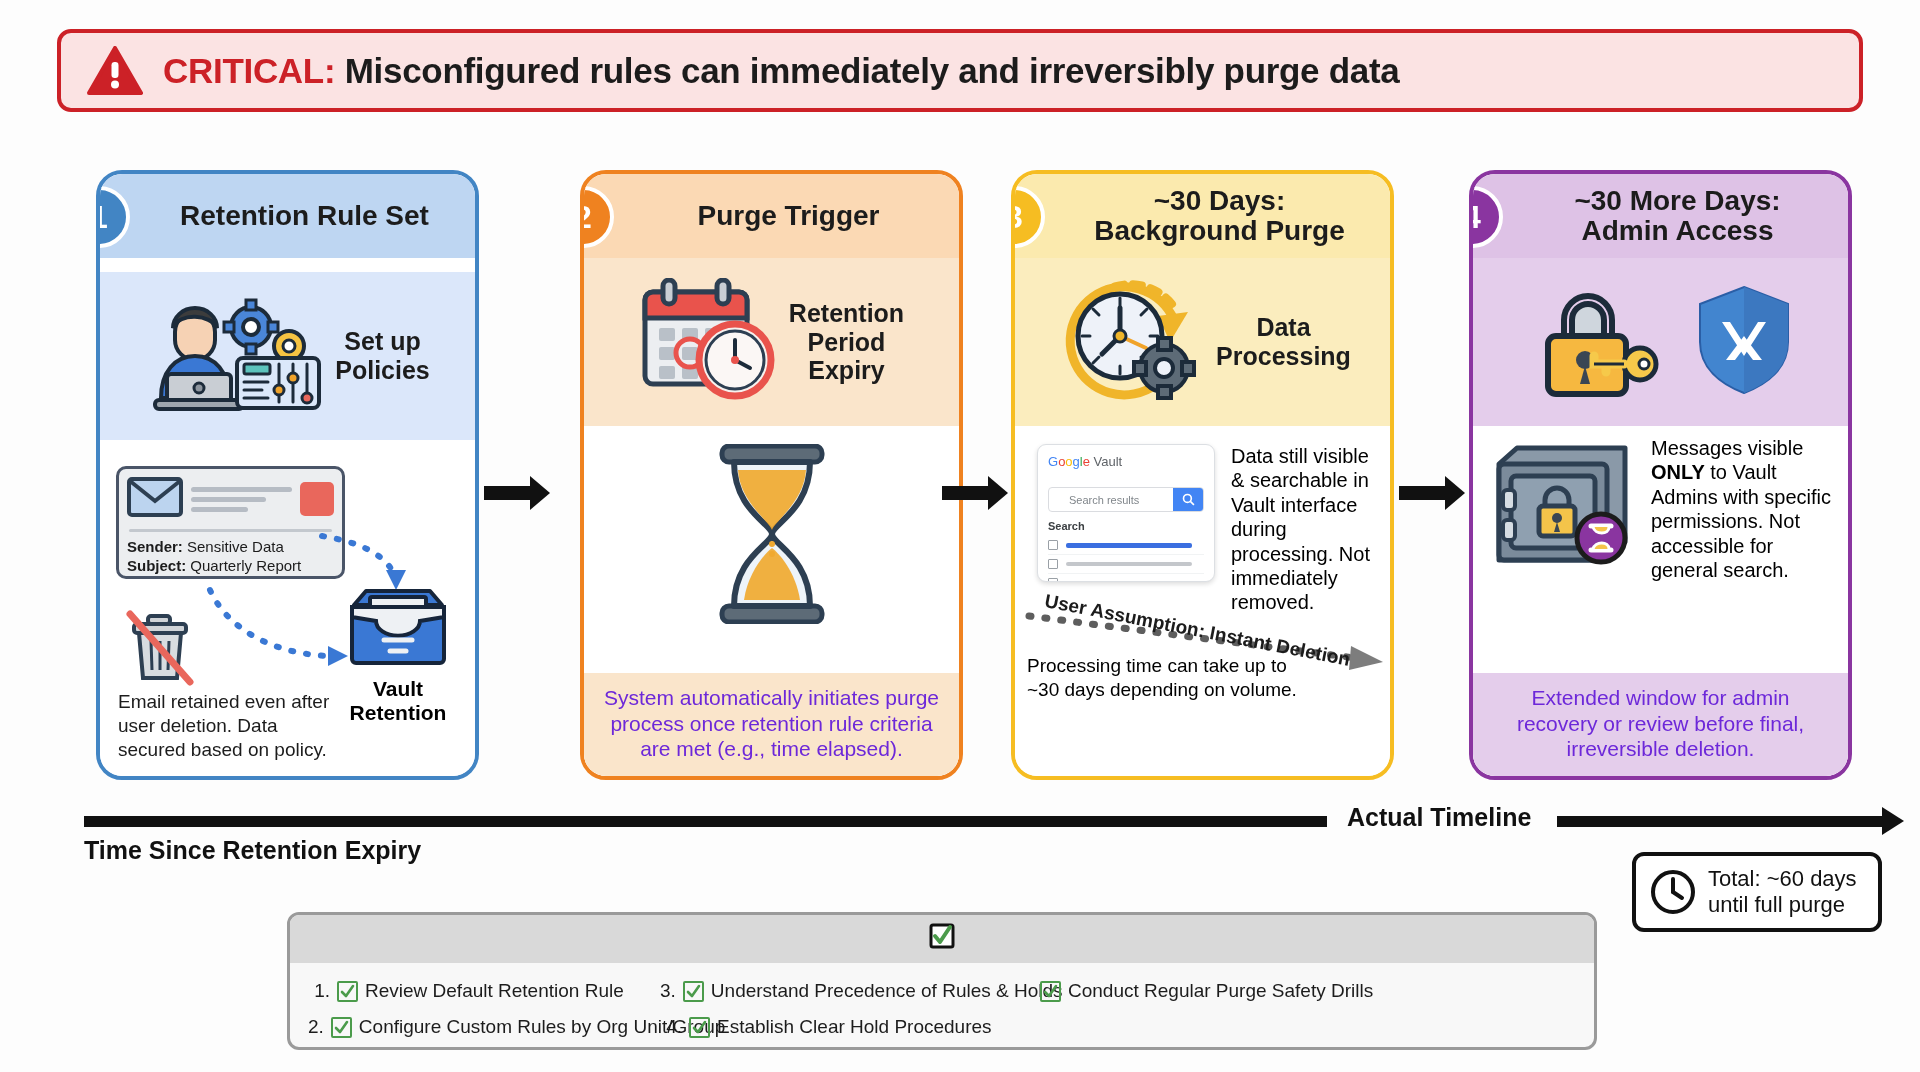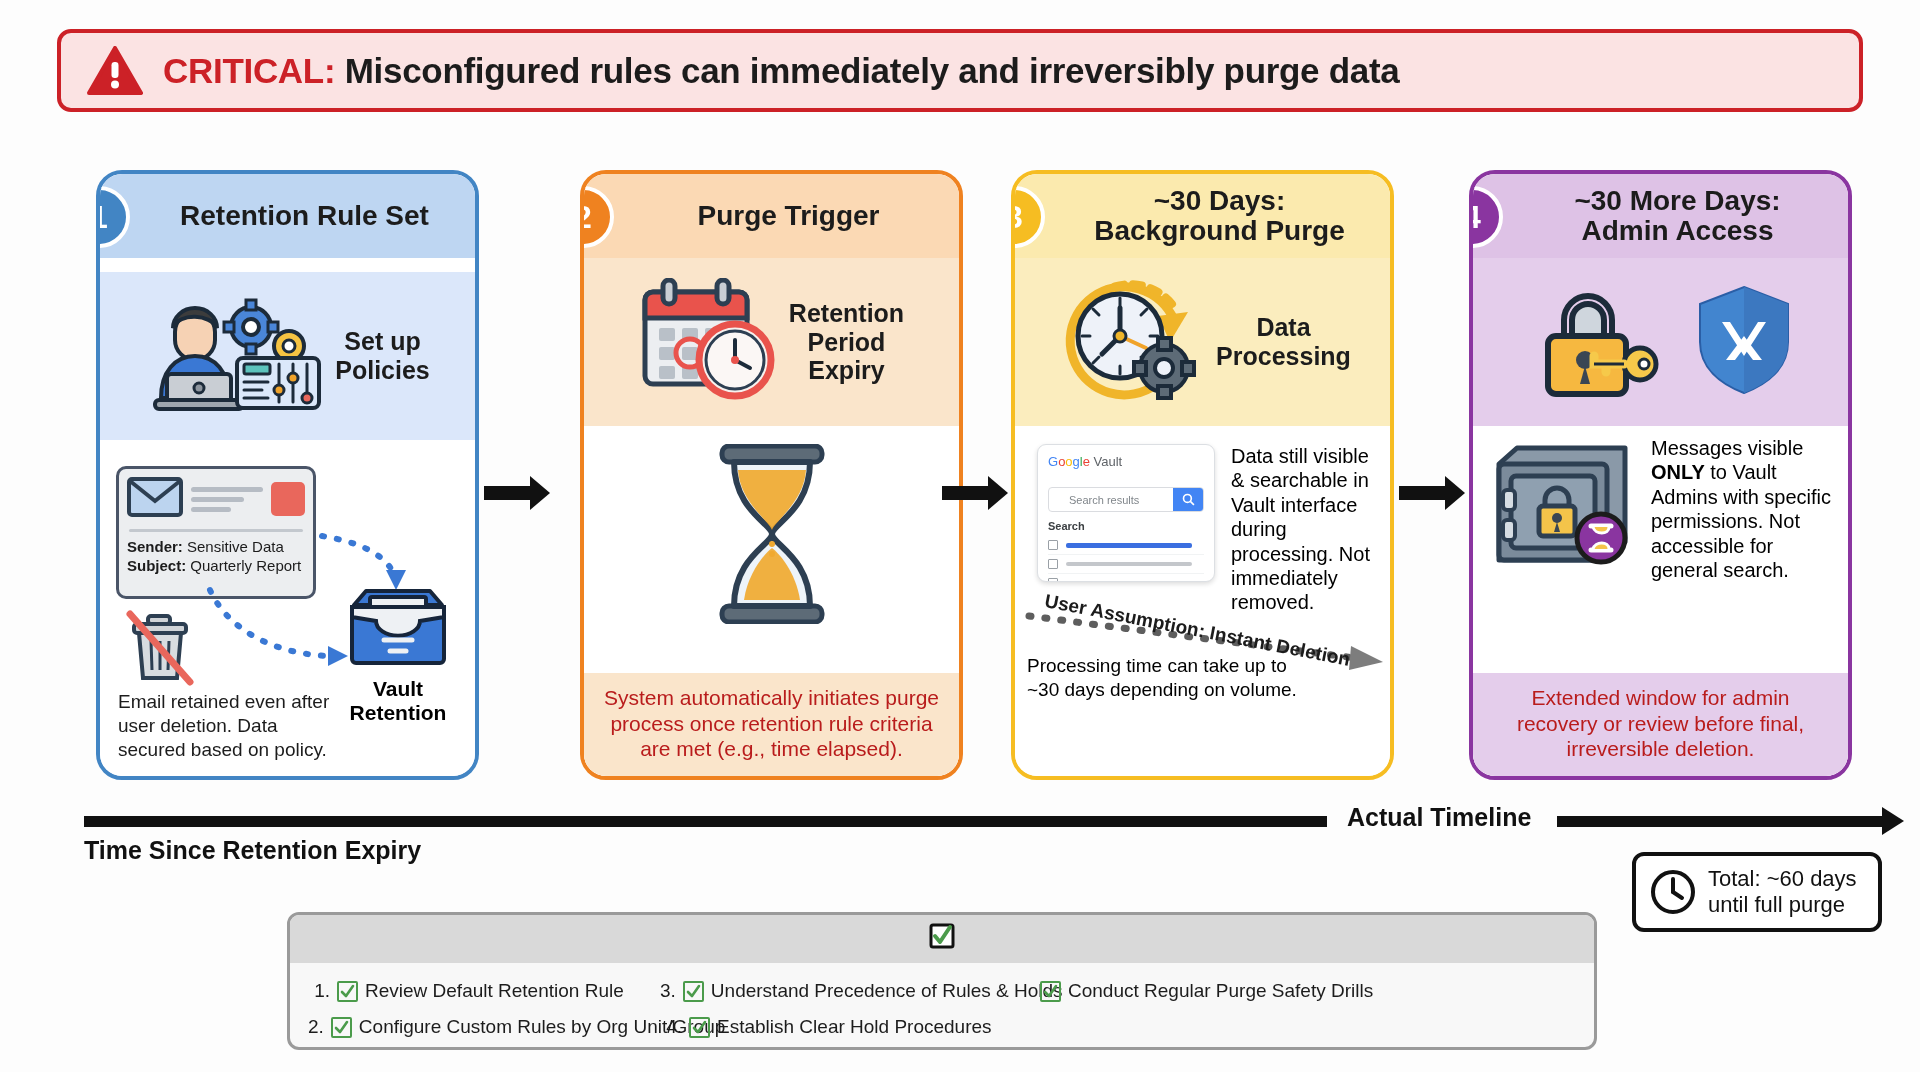--- a/index.html
+++ b/index.html
@@ -53,21 +53,21 @@
   }
   .p1 .p-mid { background:#dbe7fa;margin-top:14px; }
   .p2 .p-mid { background:#fae5cb; }
   .p3 .p-mid { background:#fbedbe; }
   .p4 .p-mid { background:#e4cdeb; }
 
   .mid-label { font-size: 25px; font-weight:bold; color:#1c1c1c; line-height:1.15; text-align:center;}
 
   .p-body { background:#fff; position: relative; }
   .p-foot { position:absolute; left:0; right:0; bottom:0; padding:12px 16px 16px;
-    font-size:21px; line-height:1.22; text-align:center; color:#b91c1c; }
+    font-size:21px; line-height:1.22; text-align:center; color:#6d28d9; }
   .p2 .p-foot { background:#fae5cb; }
   .p4 .p-foot { background:#e4cdeb; }
 
   
   .badge {
     position:absolute; top: 12px; left: -32px; width: 62px; height: 62px;
     border-radius:50%; border:4px solid #fff;
     color:#fff; font-size:32px; font-weight:bold;
     display:flex; align-items:center; justify-content:center;
     z-index: 5;
@@ -80,22 +80,22 @@
   .conn::after {
     content:""; position:absolute; right:-18px; top:-10px;
     border-left:20px solid #111; border-top:17px solid transparent; border-bottom:17px solid transparent;
   }
   .c1 { left:484px; width:48px; }
   .c2 { left:942px; width:48px; }
   .c3 { left:1399px; width:48px; }
 
   
   .email-card {
-    position:absolute; left:16px; top:26px; width:200px;
-    background:#eceef0; border:3px solid #4a5568; border-radius:10px; padding:8px 8px 20px;
+    position:absolute; left:16px; top:26px; width:229px;
+    background:#eceef0; border:3px solid #4a5568; border-radius:10px; padding:8px 8px 0;
   }
   .ec-top { display:flex; align-items:center; gap:8px; }
   .ec-lines { flex:1; display:flex; flex-direction:column; gap:5px; }
   .ec-lines i { display:block; height:5px; background:#b6bcc4; border-radius:3px;}
   .ec-red { width:34px; height:34px; background:#e9675c; border-radius:5px;}
   .ec-div { height:3px; background:#c3c8ce; margin:8px 2px 6px; border-radius:2px;}
   .ec-meta { font-size:15px; color:#1c1c1c; line-height:1.25; }
   .ec-meta b { font-weight:bold; }
 
   .vault-box { position:absolute; left:243px; top:145px; width:110px; text-align:center;}

